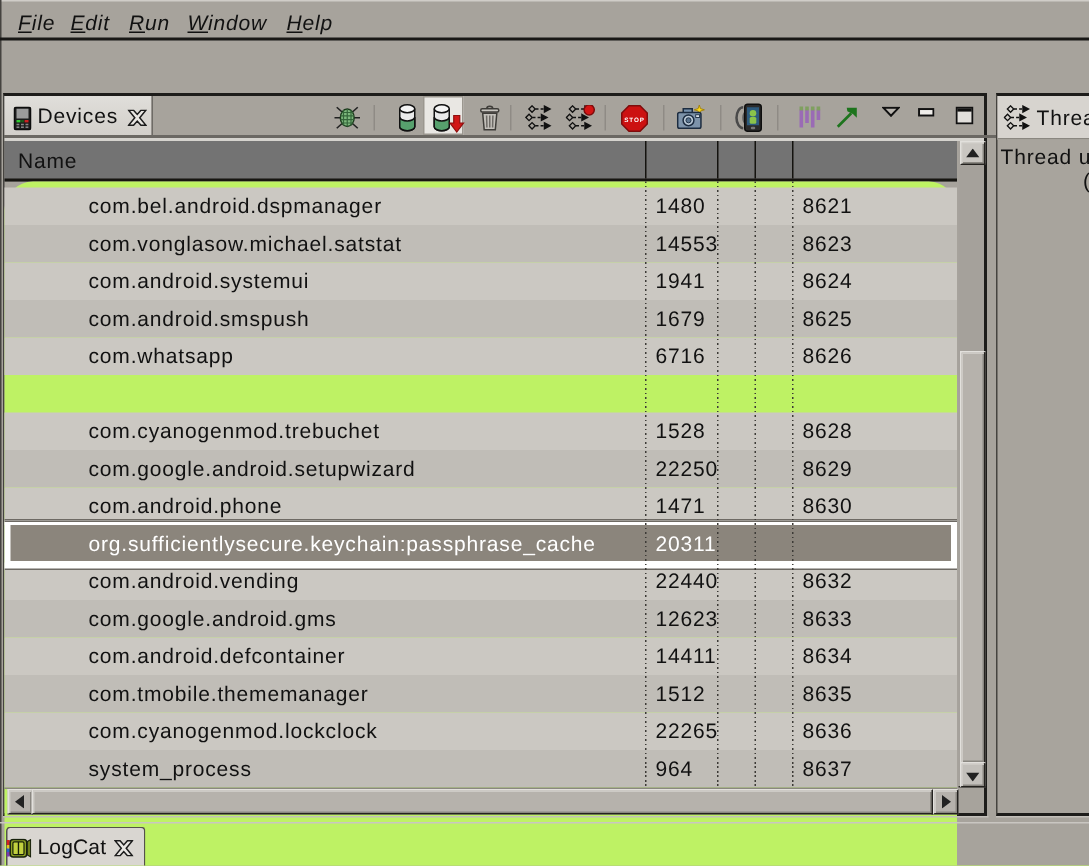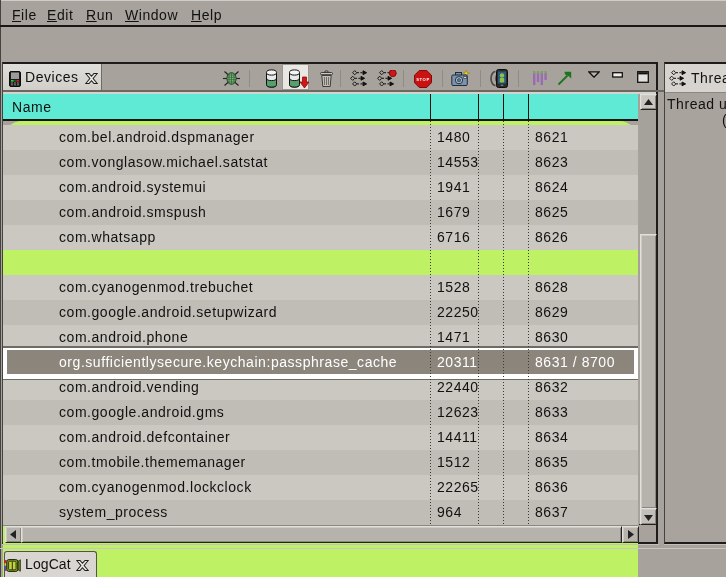--- a/index.html
+++ b/index.html
@@ -1,31 +1,31 @@
 <!DOCTYPE html>
 <html><head>
 <meta charset="utf-8">
 <style>
 html,body{margin:0;padding:0;}
 body{width:726px;height:577px;overflow:hidden;position:relative;
   background:#a7a39c;font-family:"Liberation Sans",sans-serif;font-size:14px;letter-spacing:0.55px;color:#111;}
 .abs{position:absolute;}
 #menubar{left:0;top:0;width:726px;height:25px;}
-#menubar span{position:absolute;top:7px;}
+#menubar span{position:absolute;top:7px;font-style:italic;}
 #menuline{left:0;top:25px;width:726px;height:2px;background:#191816;}
 
 #devpanel{left:2px;top:62px;width:653px;height:478px;background:#a7a39c;
   border-top:2px solid #1d1c1a;border-bottom:2px solid #1d1c1a;
   border-left:1px solid #45433f;border-right:2px solid #1d1c1a;}
 #tabstrip{left:0;top:0;width:653px;height:26px;border-bottom:2px solid #6b6863;padding-left:20px;}
 #devtab{left:0;top:0;width:98px;height:26px;background:linear-gradient(#e0deda,#d2cfca);
   border-right:1px solid #6e6b66;}
 #devtabtxt{left:22px;top:0;height:26px;line-height:27px;}
 .closex{width:13px;height:11px;}
-#hdr{left:0;top:30px;width:635px;height:25px;background:#5eead4;border-bottom:2px solid #161511;box-sizing:content-box;}
+#hdr{left:0;top:30px;width:635px;height:25px;background:#737373;border-bottom:2px solid #161511;box-sizing:content-box;}
 .hsep{top:30px;width:1px;height:25px;background:#14130f;}
 #rows{left:0;top:57px;width:635px;height:487px;background:#bef264;border-radius:19px;}
 .row{position:absolute;left:0;width:635px;height:25px;line-height:25px;}
 .rl{background:#cbc8c2;}
 .rd{background:#c0bdb7;}
 .row span{position:absolute;top:0;}
 .c0{left:56px;}
 .c1{left:434px;}
 .c2{left:532px;}
 .dot{top:57px;width:1px;height:404px;z-index:6;
@@ -326,21 +326,20 @@
 <div class="row rd" style="top:379px">
         <span class="c0">system_process</span>
         <span class="c1">964</span>
         <span class="c2">8637</span>
       </div>
 <div class="abs" style="left:0;top:225px;width:635px;height:1px;background:#6e6a64"></div>
 <div class="abs" id="selwrap" style="top:226px">
         <div id="selin">
           <span class="c0">org.sufficientlysecure.keychain:passphrase_cache</span>
           <span class="c1">20311</span>
-          <span class="c2">8631 / 8700</span>
         </div>
       </div>
 </div>
 
   <div class="abs dot" style="left:427px"></div>
   <div class="abs dot" style="left:475px"></div>
   <div class="abs dot" style="left:500px"></div>
   <div class="abs dot" style="left:525px"></div>
 
   <div class="abs" id="tbl_bottom_line"></div>

